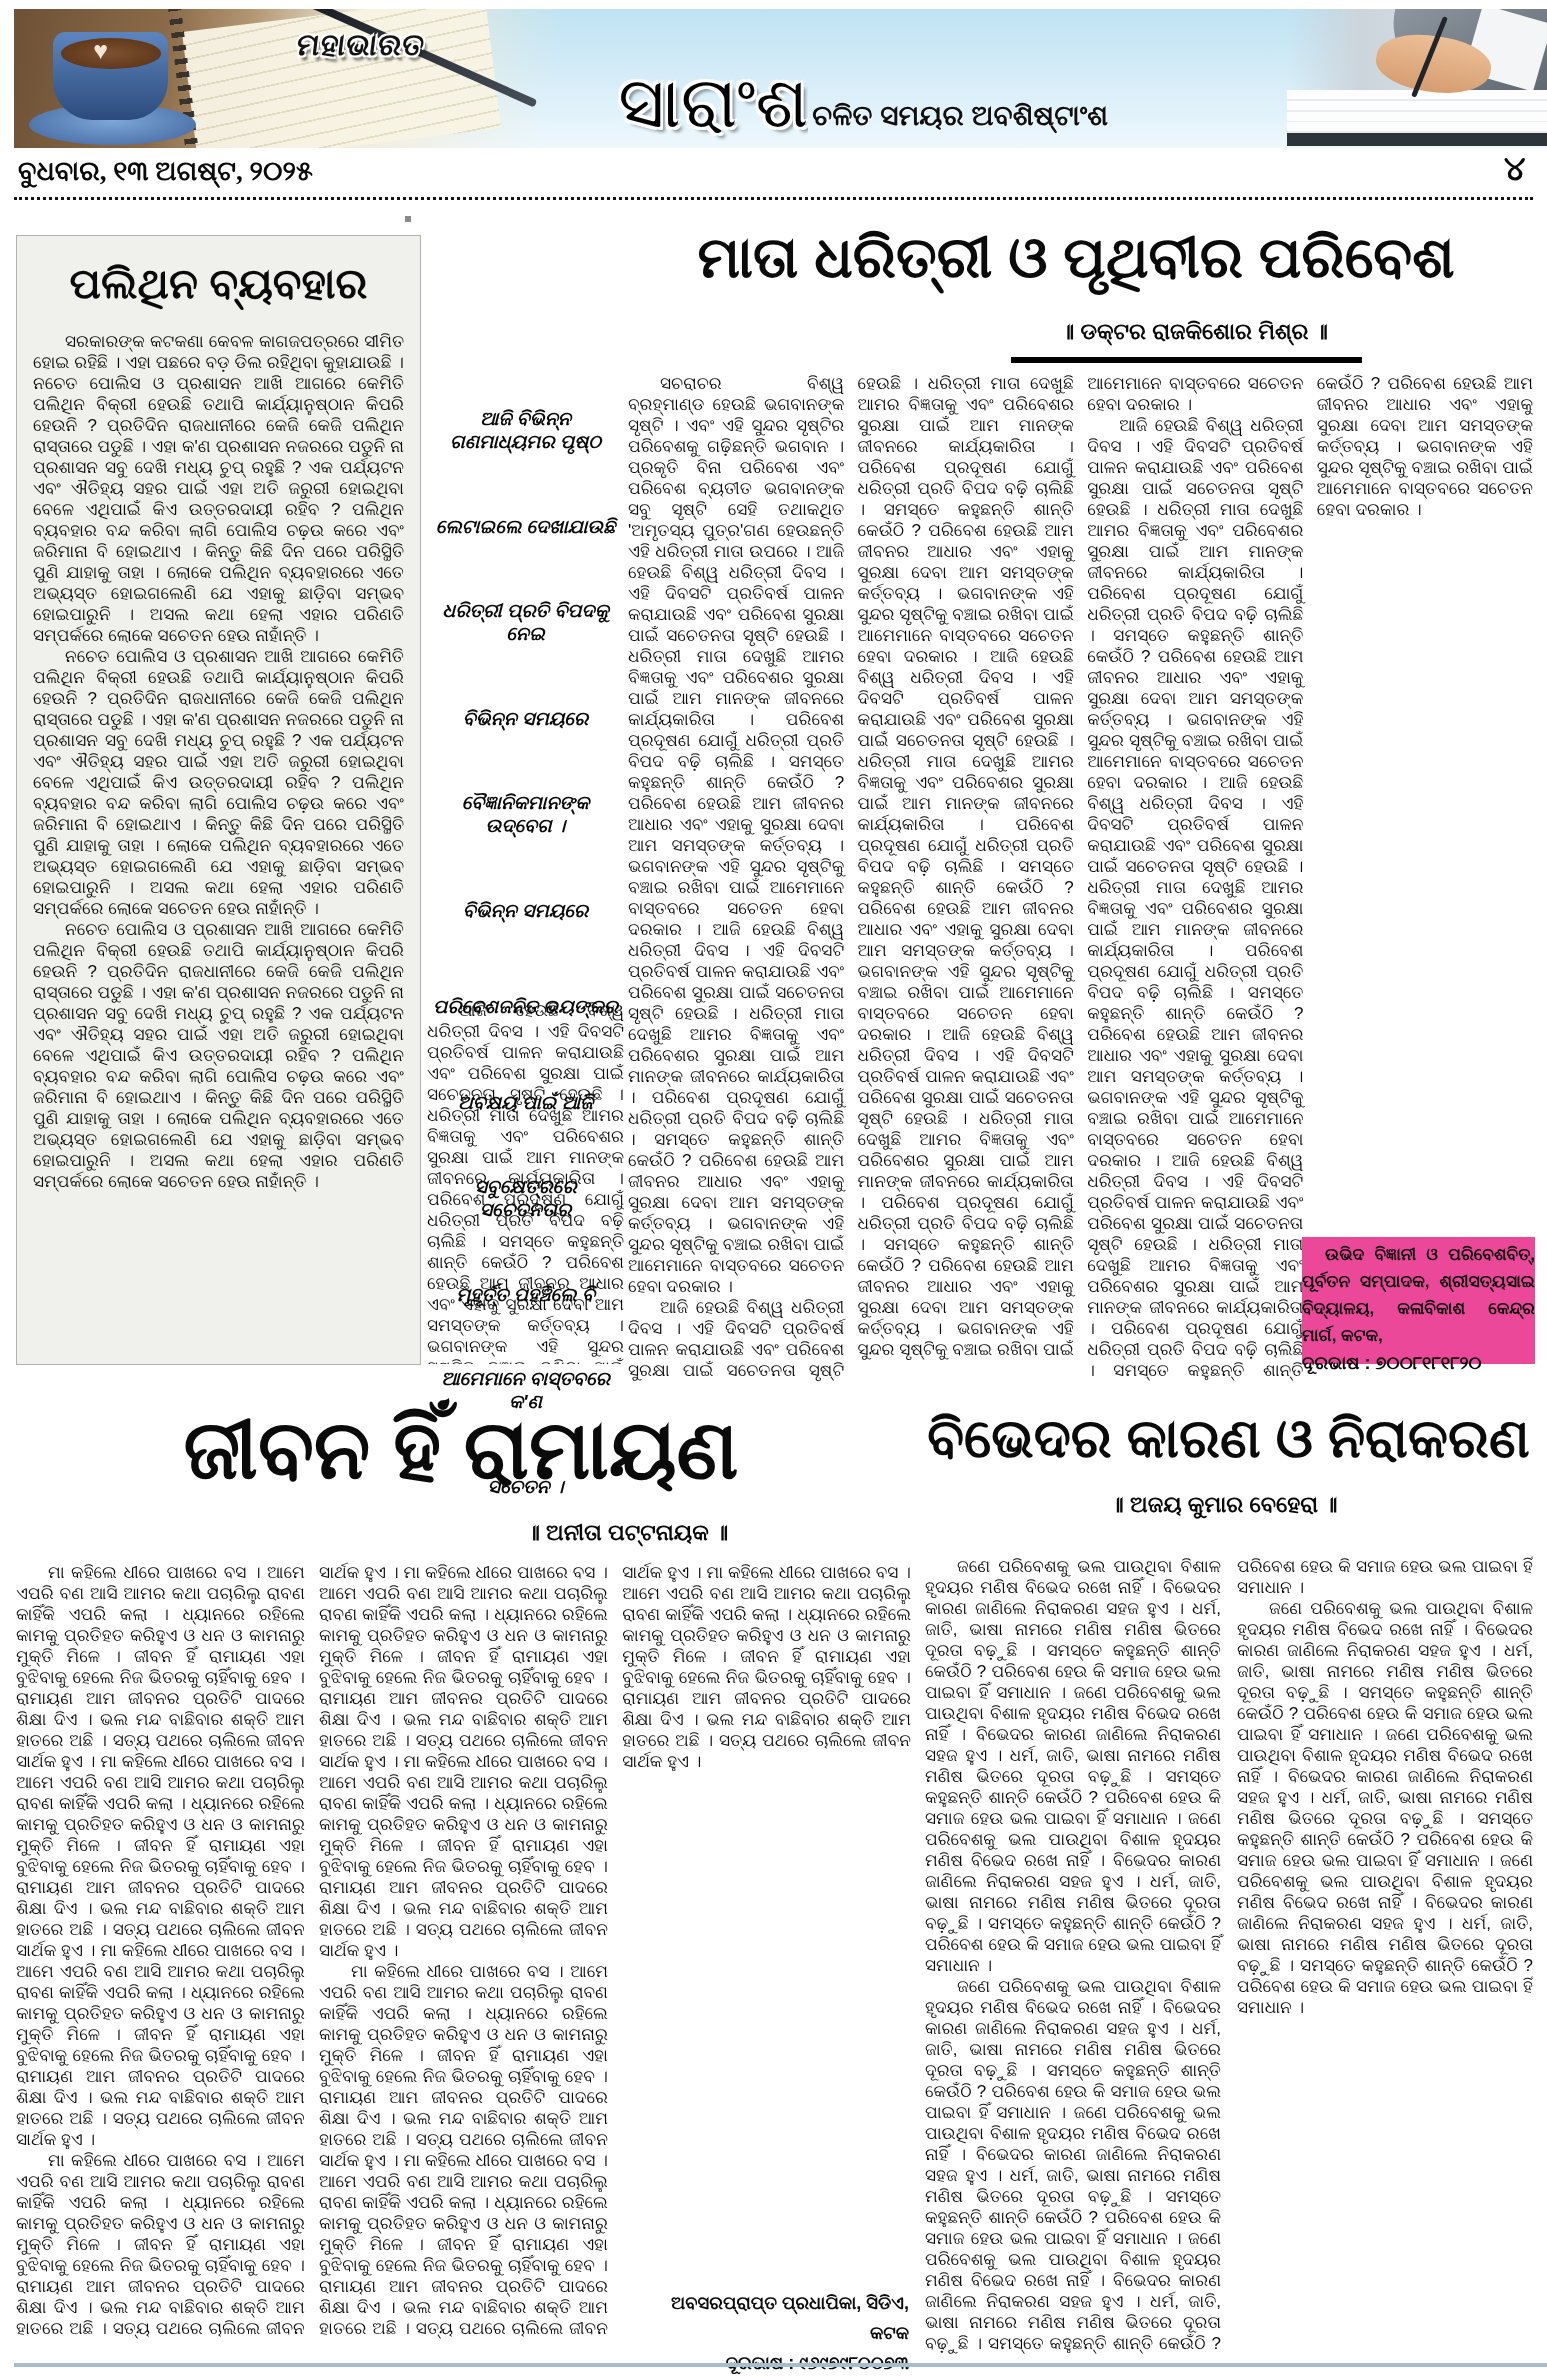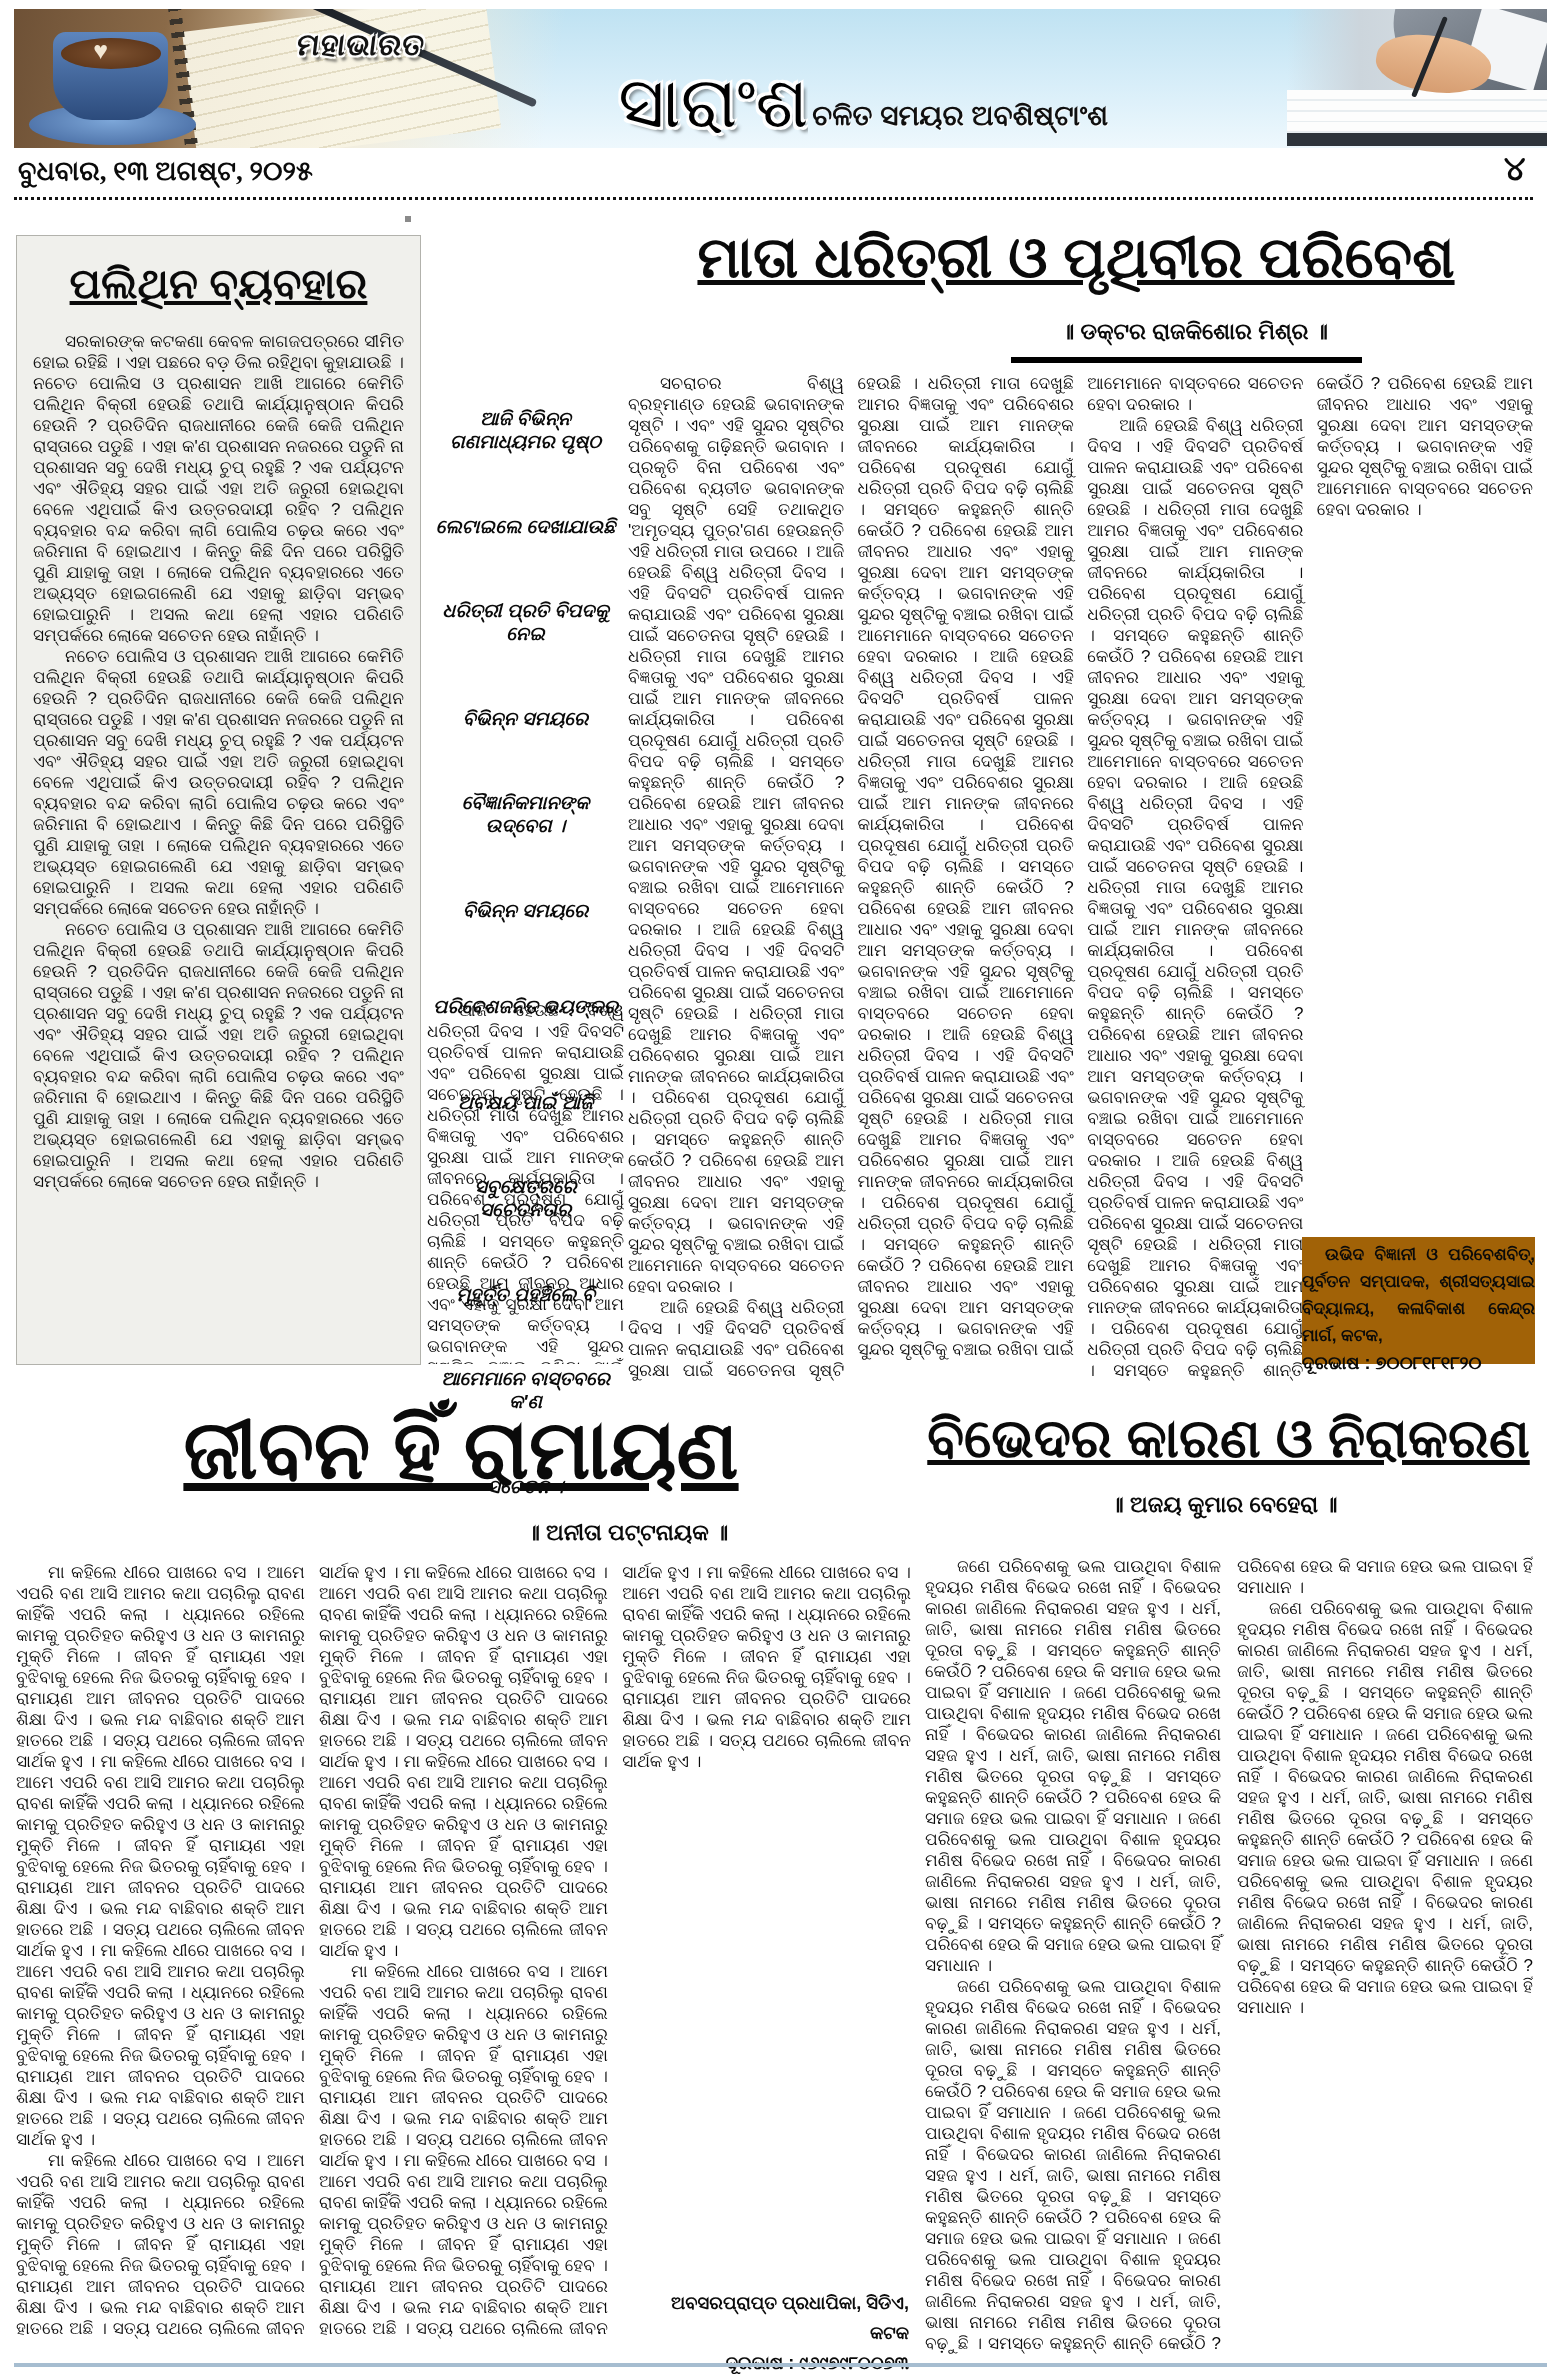--- a/index.html
+++ b/index.html
@@ -49,38 +49,38 @@
     text-shadow:-2.7px -2.7px 0 #fff,2.7px -2.7px 0 #fff,-2.7px 2.7px 0 #fff,2.7px 2.7px 0 #fff,4.5px 5.4px 3.6px rgba(0,0,0,.45); }
   .mast-subtitle { position:absolute; left:798px; top:91px; font-size:28px; font-weight:bold; color:#101010;
     text-shadow:0.9px 0.9px 0 #fff; }
   
   .date-text { position:absolute; left:18px; top:156px; font-size:27px; font-weight:bold;font-family:Liberation Serif, serif; }
   .page-number { position:absolute; right:21.5px; top:149px; font-size:34px; font-weight:bold; }
   .rule-dotted { position:absolute; left:14.3px; top:197px; width:1519px; height:0; border-top:3.6px dotted #141414; }
   .corner-mark { position:absolute; left:405px; top:216px; width:6.3px; height:6.3px; background:#8a8a8a; }
   
   .body-text { font-size:17px; line-height:21px; text-align:justify; text-indent:32px; }
-  .headline { font-weight:bold; text-align:center; overflow:hidden;text-decoration:underline; }
+  .headline { font-weight:bold; text-align:center; overflow:hidden; }
   .byline { font-size:22.4px; font-weight:bold; text-align:center; }
   
   .box-article { position:absolute; left:16px; top:235px; width:405px; height:1130px;
     background:#f0f0ec; border:1.8px solid #b2b2ac; padding:10.8px 16px; overflow:hidden; }
   .box-headline { font-size:42px; line-height:1.2; margin:12.6px 0 21.5px; }
   
   .main-headline { position:absolute; left:617px; top:210px; width:918px; height:95px; line-height:95px; font-size:57px; }
   .main-byline { position:absolute; left:984px; top:319px; width:421px; }
   .byline-rule { position:absolute; left:1011px; top:357px; width:351px; height:6.3px; background:#000; }
   .pullquote { position:absolute; left:427px; top:360px; width:197px; height:620px; }
   .pq-line { height:52px; display:flex; align-items:center; justify-content:center;
     font-size:19px; font-style:italic; font-weight:bold; text-align:center; line-height:23px;margin-top:44px; }
   .quote-cont { position:absolute; left:427px; top:1000px; width:197px; height:364px; overflow:hidden; }
   .main-cols { position:absolute; left:628px; top:373px; width:905px; height:1008px;
     column-count:4; column-gap:13.4px; column-fill:auto; overflow:hidden; }
   .main-signature { position:absolute; left:1302px; top:1237px; width:233px; height:127px;
-    background:#a16207; padding-top:3.6px; font-weight:bold; }
+    background:#ec4899; padding-top:3.6px; font-weight:bold; }
   .sig-line { font-size:17px; line-height:27px; text-align:justify; text-indent:23px; }
   .sig-phone { font-size:18px; line-height:29px; text-align:left; }
   
   .rama-headline { position:absolute; left:97px; top:1382px; width:728px; height:136px; line-height:136px; font-size:82px; }
   .rama-byline { position:absolute; left:466px; top:1520px; width:323px; }
   .rama-cols { position:absolute; left:16px; top:1562px; width:895px; height:792px;
     column-count:3; column-gap:14.3px; column-fill:auto; overflow:hidden; }
   .rama-signature { position:absolute; left:629px; top:2288px; width:280px; height:65px;
     background:#fff; font-weight:bold; font-size:18px; line-height:30px; text-align:right; }
   

